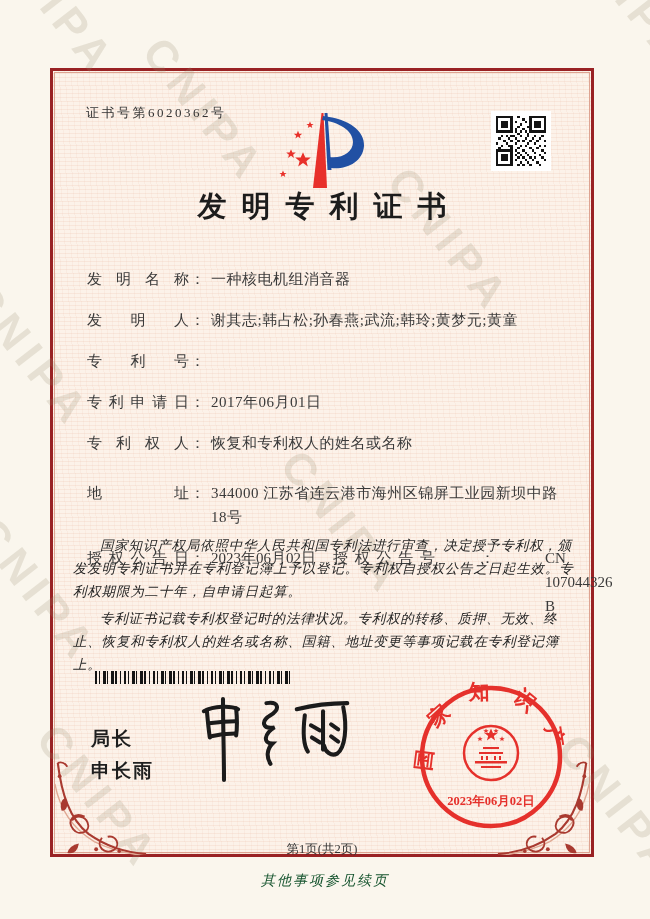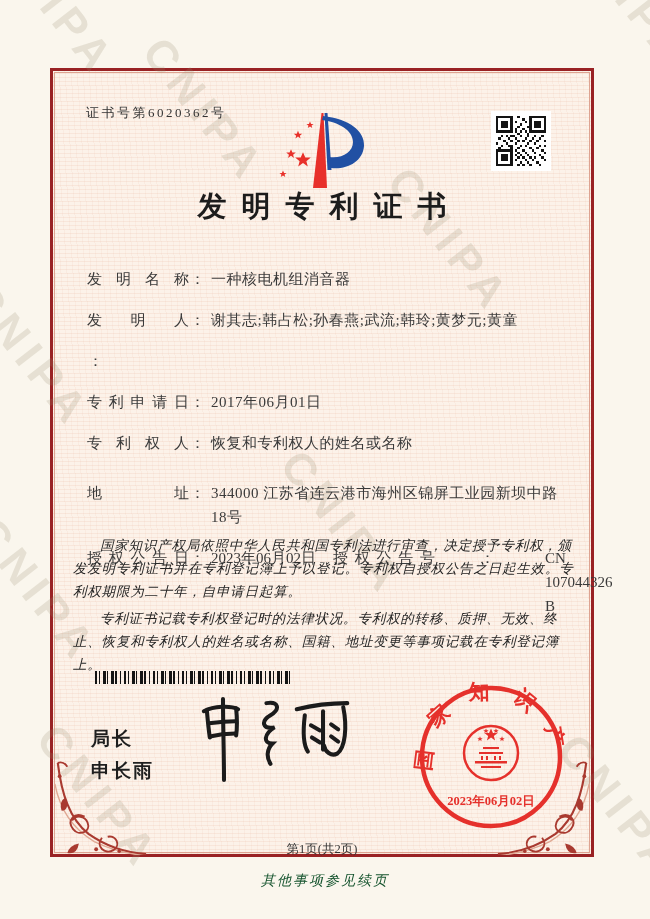--- a/index.html
+++ b/index.html
@@ -199,20 +199,21 @@
           <span class="flabel">发明名称</span>
             <span class="colon">：</span>
           <span class="fvalue">一种核电机组消音器</span>
         </div>
         <div class="field-row">
           <span class="flabel">发明人</span>
             <span class="colon">：</span>
           <span class="fvalue">谢其志;韩占松;孙春燕;武流;韩玲;黄梦元;黄童</span>
         </div>
         <div class="field-row">
+          <span class="flabel">专利号</span>
             <span class="colon">：</span>
         </div>
         <div class="field-row">
           <span class="flabel">专利申请日</span>
             <span class="colon">：</span>
           <span class="fvalue">2017年06月01日</span>
         </div>
         <div class="field-row tight">
           <span class="flabel">专利权人</span>
             <span class="colon">：</span>

